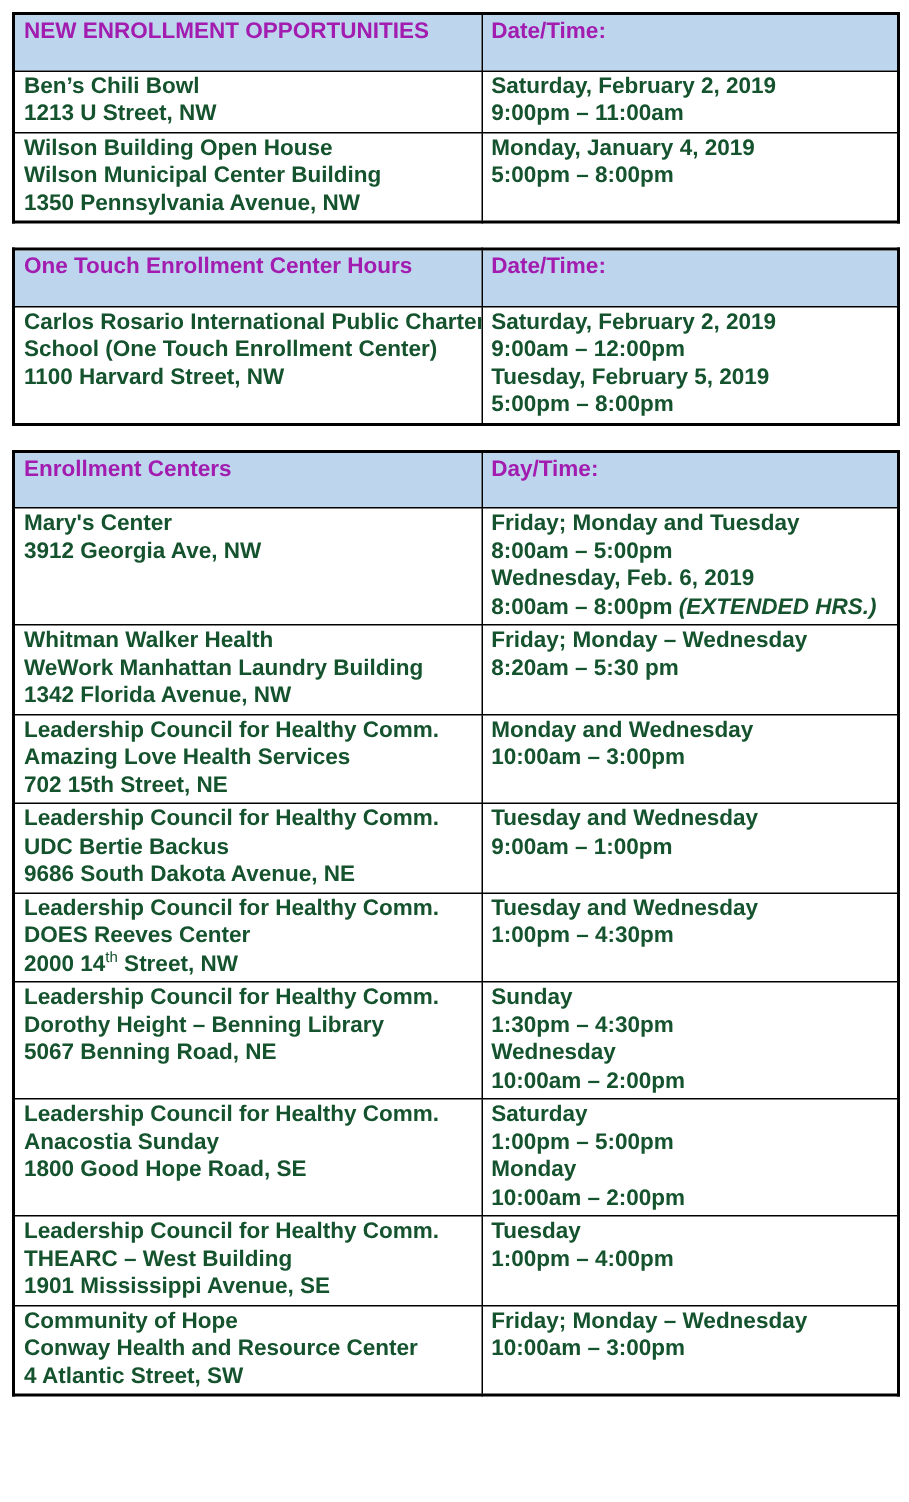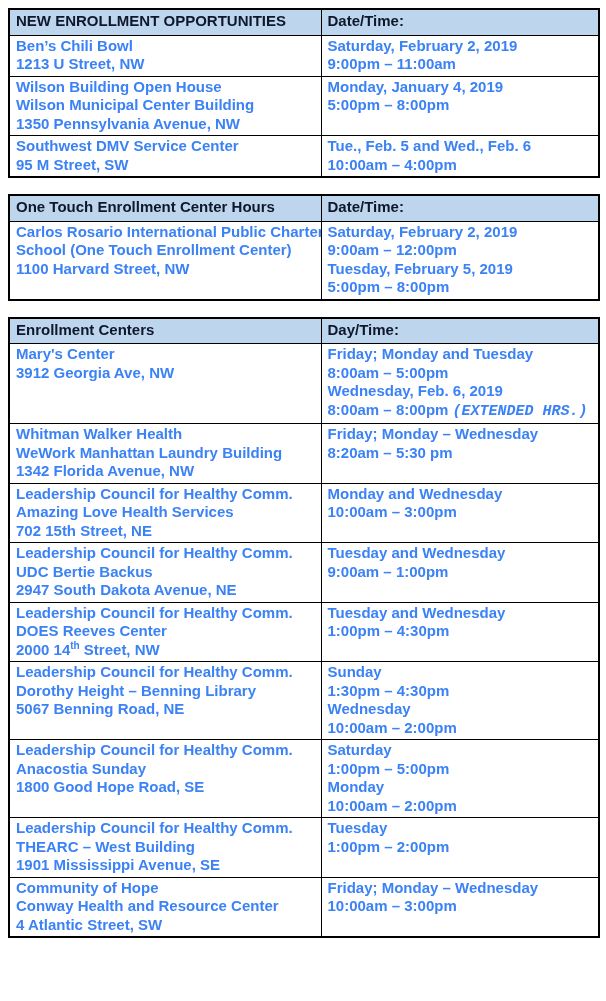--- a/index.html
+++ b/index.html
@@ -26,35 +26,35 @@
   }
   col.c1 { width: 312px; }
   col.c2 { width: 278px; }
   th, td {
     border: 1px solid #000000;
     vertical-align: top;
     text-align: left;
     padding: 1px 6px 2px 6px;
     font-size: 15px;
     line-height: 18.5px;
-    color: #3b82f6;
+    color: #14532d;
     overflow: hidden;
   }
   th {
     background: #bdd6ee;
-    color: #0f172a;
+    color: #a21caf;
     font-weight: bold;
     padding-top: 2px;
-    padding-bottom: 4px;
+    padding-bottom: 16px;
   }
   .line { white-space: nowrap; }
   .seg-b  { font-weight: bold; }
   .seg-r  { font-weight: bold; }
-  .seg-bi { font-weight: bold; font-style: italic; font-family: Liberation Mono, monospace; }
-  sup.seg-b { font-size: 10px; font-weight: bold; line-height: 0; }
+  .seg-bi { font-weight: bold; font-style: italic; }
+  sup.seg-b { font-size: 10px; font-weight: normal; line-height: 0; }
 </style>
 </head>
 <body>
 
 <div class="doc">
 
   <table class="enroll">
     <colgroup>
         <col class="c1">
         <col class="c2">
@@ -80,30 +80,20 @@
           <td>
             <div class="line"><span class="seg-b">Wilson Building Open House</span></div>
             <div class="line"><span class="seg-b">Wilson Municipal Center Building</span></div>
             <div class="line"><span class="seg-b">1350 Pennsylvania Avenue, NW</span></div>
           </td>
           <td>
             <div class="line"><span class="seg-b">Monday, January 4, 2019</span></div>
             <div class="line"><span class="seg-b">5:00pm – 8:00pm</span></div>
           </td>
         </tr>
-        <tr>
-          <td>
-            <div class="line"><span class="seg-b">Southwest DMV Service Center</span></div>
-            <div class="line"><span class="seg-b">95 M Street, SW</span></div>
-          </td>
-          <td>
-            <div class="line"><span class="seg-b">Tue., Feb. 5 and Wed., Feb. 6</span></div>
-            <div class="line"><span class="seg-b">10:00am – 4:00pm</span></div>
-          </td>
-        </tr>
       </tbody>
   </table>
 
   <table class="enroll">
     <colgroup>
         <col class="c1">
         <col class="c2">
       </colgroup>
     <thead>
       <tr>
@@ -171,21 +161,21 @@
           </td>
           <td>
             <div class="line"><span class="seg-b">Monday and Wednesday</span></div>
             <div class="line"><span class="seg-b">10:00am – 3:00pm</span></div>
           </td>
         </tr>
         <tr>
           <td>
             <div class="line"><span class="seg-b">Leadership Council for Healthy Comm.</span></div>
             <div class="line"><span class="seg-b">UDC Bertie Backus</span></div>
-            <div class="line"><span class="seg-b">2947 South Dakota Avenue, NE</span></div>
+            <div class="line"><span class="seg-b">9686 South Dakota Avenue, NE</span></div>
           </td>
           <td>
             <div class="line"><span class="seg-b">Tuesday and Wednesday</span></div>
             <div class="line"><span class="seg-b">9:00am – 1:00pm</span></div>
           </td>
         </tr>
         <tr>
           <td>
             <div class="line"><span class="seg-b">Leadership Council for Healthy Comm.</span></div>
             <div class="line"><span class="seg-b">DOES Reeves Center</span></div>
@@ -223,21 +213,21 @@
           </td>
         </tr>
         <tr>
           <td>
             <div class="line"><span class="seg-b">Leadership Council for Healthy Comm.</span></div>
             <div class="line"><span class="seg-b">THEARC – West Building</span></div>
             <div class="line"><span class="seg-b">1901 Mississippi Avenue, SE</span></div>
           </td>
           <td>
             <div class="line"><span class="seg-b">Tuesday</span></div>
-            <div class="line"><span class="seg-b">1:00pm – 2:00pm</span></div>
+            <div class="line"><span class="seg-b">1:00pm – 4:00pm</span></div>
           </td>
         </tr>
         <tr>
           <td>
             <div class="line"><span class="seg-b">Community of Hope</span></div>
             <div class="line"><span class="seg-b">Conway Health and Resource Center</span></div>
             <div class="line"><span class="seg-b">4 Atlantic Street, SW</span></div>
           </td>
           <td>
             <div class="line"><span class="seg-b">Friday; Monday – Wednesday</span></div>

